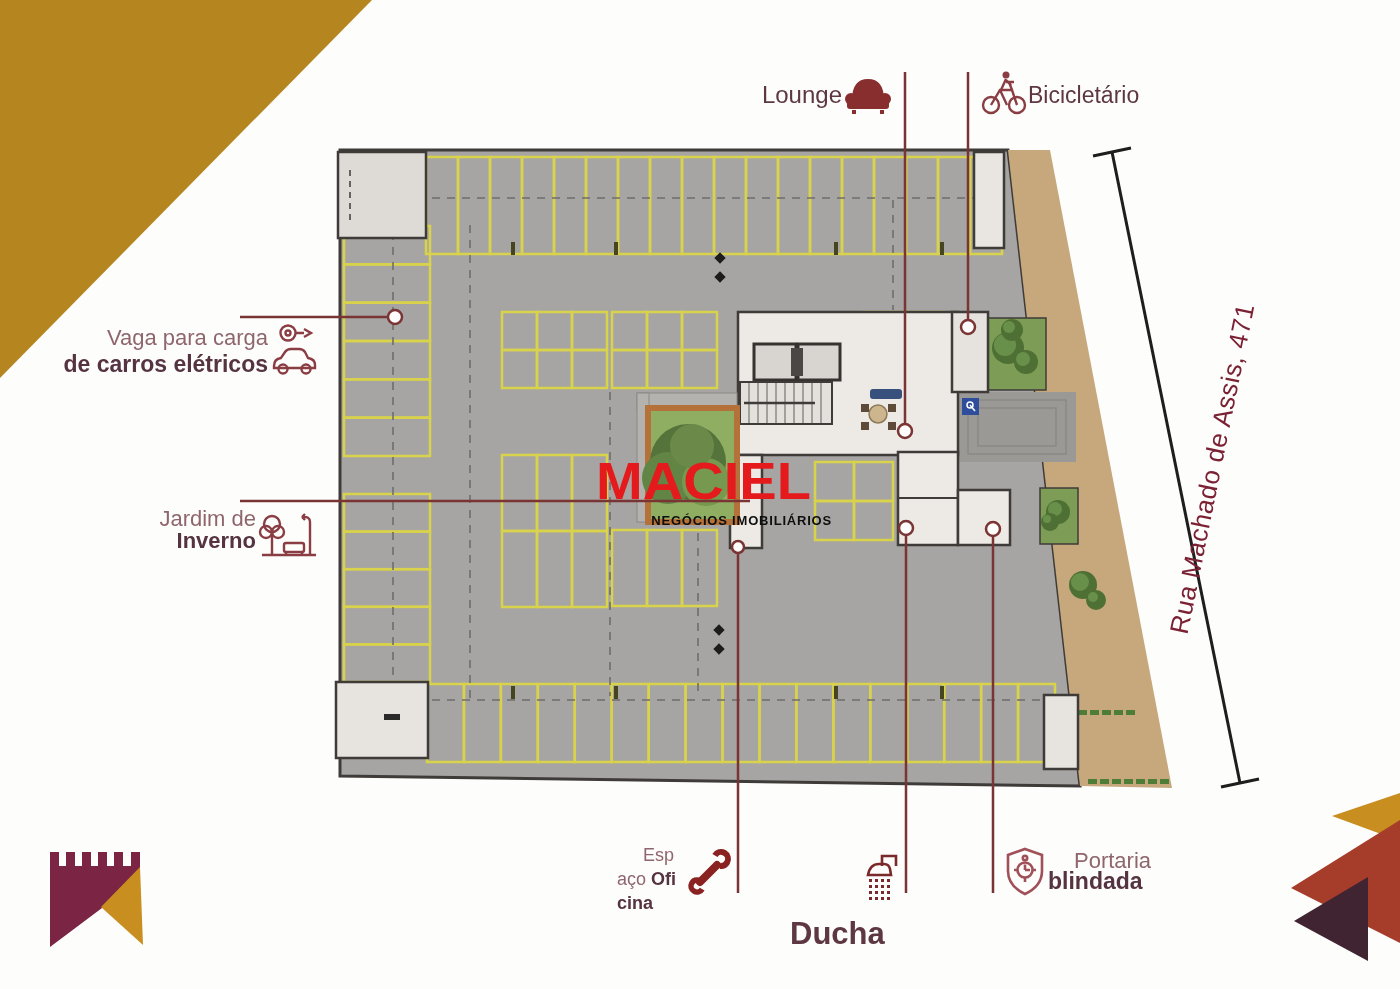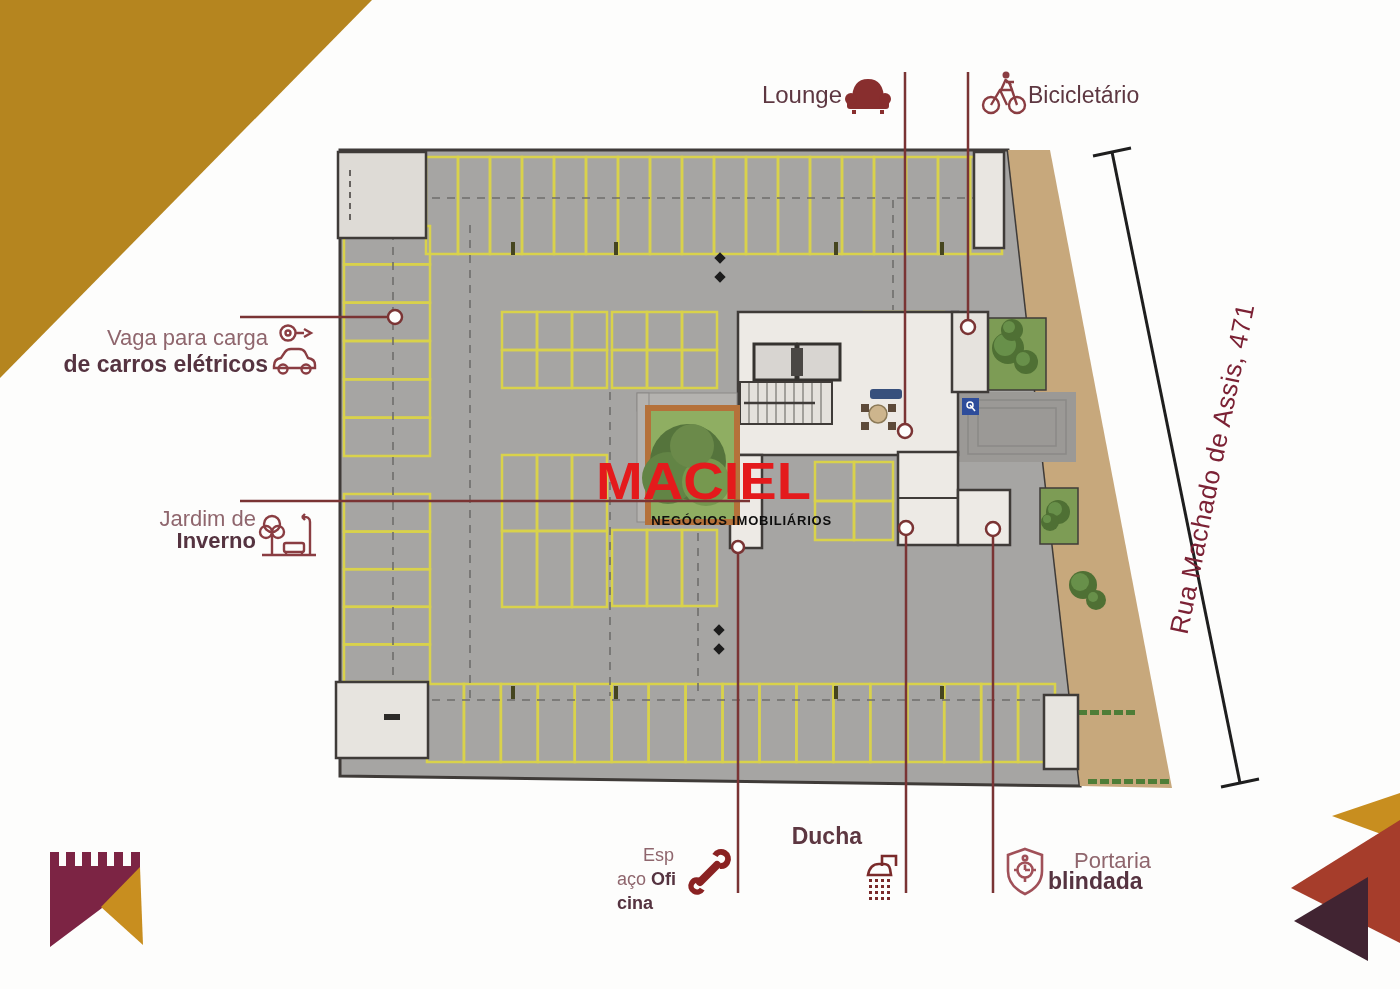--- a/index.html
+++ b/index.html
@@ -9,21 +9,21 @@
   .lbl{position:absolute;color:#5d3741;}
   .t-title{position:absolute;left:26px;top:48px;width:192px;text-align:center;
            font-size:41px;line-height:54px;font-weight:400;color:#f3dca6;letter-spacing:1px;}
   .l-light{color:#8f666d;font-weight:400;margin-left:26px;}
   .l-bold{color:#553340;font-weight:700;}
   .lounge{left:760px;top:81px;width:82px;text-align:right;font-size:24px;font-weight:500;}
   .bike{left:1028px;top:82px;width:160px;font-size:23px;font-weight:500;}
   .ev{left:60px;top:325px;width:208px;text-align:right;font-size:22px;line-height:26px;}
   .jardim{left:130px;top:508px;width:126px;text-align:right;font-size:22px;line-height:22px;}
   .espaco{left:617px;top:843px;width:64px;font-size:18px;line-height:24px;word-break:break-all;}
-  .ducha{left:790px;top:823px;width:72px;text-align:right;font-size:23px;font-weight:600;}
+  .ducha{left:790px;top:916px;width:72px;text-align:left;font-size:31px;font-weight:600;}
   .portaria{left:1048px;top:850px;width:120px;font-size:22px;line-height:21px;}
   .street{position:absolute;left:984px;top:452px;width:460px;height:34px;text-align:center;
           font-size:26px;font-weight:500;color:#7b2134;letter-spacing:0.5px;
           transform:rotate(-78.5deg);transform-origin:center;}
   .logo{position:absolute;left:596px;top:458px;width:236px;}
   .logo .word{display:block;font-size:55px;font-weight:800;color:#e41a1c;
               letter-spacing:0px;line-height:48px;transform:scale(1.02,0.95);transform-origin:left top;}
   .logo .sub{display:block;text-align:right;font-size:13px;font-weight:700;color:#0e0e0e;
              letter-spacing:0.8px;margin-top:7px;}
   .icon{position:absolute;}

